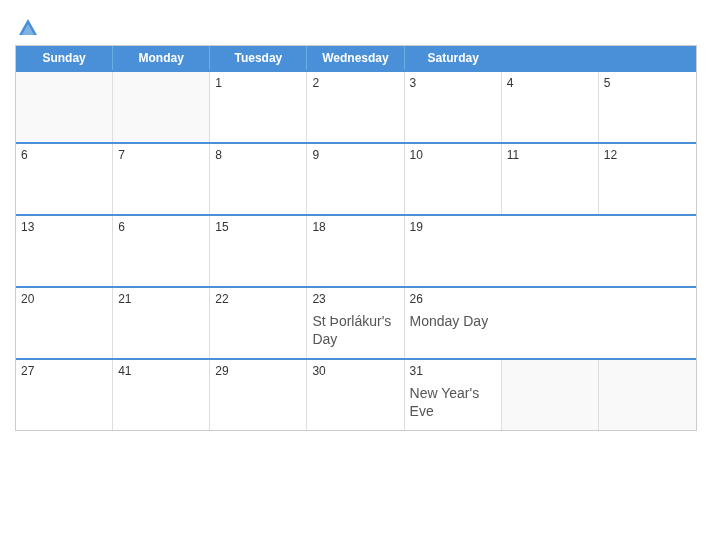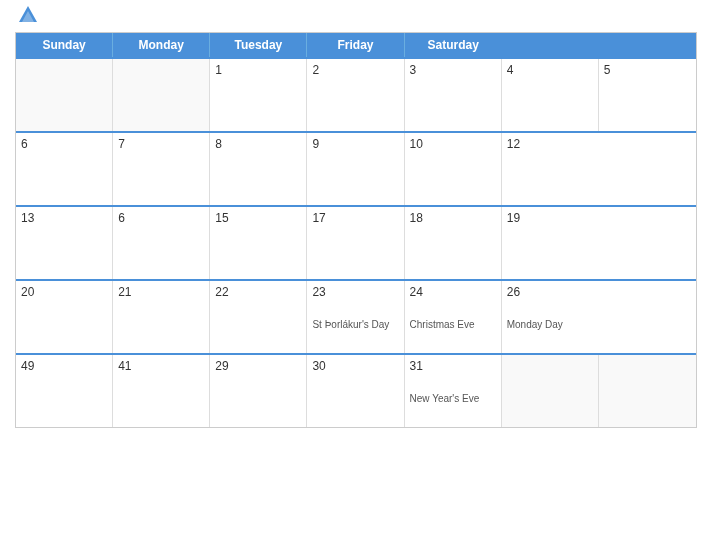--- a/index.html
+++ b/index.html
@@ -6,21 +6,21 @@
     body {
       width: 712px;
       height: 550px;
       background: #fff;
       font-family: Arial, sans-serif;
       overflow: hidden;
     }
     .page {
       width: 712px;
       height: 438px;
-      padding: 4px 15px 10px 15px;
+      padding: 17px 15px 10px 15px;
       display: flex;
       flex-direction: column;
     }
     .header {
       display: flex;
       align-items: center;
       justify-content: space-between;
       margin-bottom: 6px;
     }
     .logo {
@@ -105,23 +105,23 @@
     }
     .cal-cell.empty {
       background: #f9f9f9;
     }
     .day-num {
       font-size: 12px;
       color: #333;
       margin-bottom: 2px;
     }
     .holiday {
-      font-size: 10px;
+      font-size: 14px;
       color: #555;
-      margin-top: 17px;
+      margin-top: 4px;
       line-height: 1.3;
     }
   </style>
 </head>
 <body>
 
 <div class="page">
   <div class="header">
     <div class="logo">
       <span class="logo-text-general"></span>
@@ -132,21 +132,21 @@
       <span class="logo-text-blue"></span>
     </div>
     <div class="title"></div>
     <div class="country"></div>
   </div>
   <div class="calendar">
     <div class="cal-header-row">
     <div class="cal-header-cell">Sunday</div>
         <div class="cal-header-cell">Monday</div>
         <div class="cal-header-cell">Tuesday</div>
-        <div class="cal-header-cell">Friday</div>
+        <div class="cal-header-cell">Wednesday</div>
         <div class="cal-header-cell">Saturday</div>
       </div>
     <div class="cal-body">
     <div class="cal-week">
           <div class="cal-cell empty"></div>
           <div class="cal-cell empty"></div>
           <div class="cal-cell">
             <span class="day-num">1</span>
           </div>
           <div class="cal-cell">
@@ -172,35 +172,35 @@
           <div class="cal-cell">
             <span class="day-num">8</span>
           </div>
           <div class="cal-cell">
             <span class="day-num">9</span>
           </div>
           <div class="cal-cell">
             <span class="day-num">10</span>
           </div>
           <div class="cal-cell">
+            <span class="day-num">11</span>
+          </div>
+          <div class="cal-cell">
             <span class="day-num">12</span>
           </div>
         </div>
         <div class="cal-week">
           <div class="cal-cell">
             <span class="day-num">13</span>
           </div>
           <div class="cal-cell">
             <span class="day-num">6</span>
           </div>
           <div class="cal-cell">
             <span class="day-num">15</span>
-          </div>
-          <div class="cal-cell">
-            <span class="day-num">17</span>
           </div>
           <div class="cal-cell">
             <span class="day-num">18</span>
           </div>
           <div class="cal-cell">
             <span class="day-num">19</span>
           </div>
         </div>
         <div class="cal-week">
           <div class="cal-cell">
@@ -210,31 +210,27 @@
             <span class="day-num">21</span>
           </div>
           <div class="cal-cell">
             <span class="day-num">22</span>
           </div>
           <div class="cal-cell">
             <span class="day-num">23</span>
             <span class="holiday">St Þorlákur's Day</span>
           </div>
           <div class="cal-cell">
-            <span class="day-num">24</span>
-            <span class="holiday">Christmas Eve</span>
-          </div>
-          <div class="cal-cell">
             <span class="day-num">26</span>
             <span class="holiday">Monday Day</span>
           </div>
         </div>
         <div class="cal-week">
           <div class="cal-cell">
-            <span class="day-num">49</span>
+            <span class="day-num">27</span>
           </div>
           <div class="cal-cell">
             <span class="day-num">41</span>
           </div>
           <div class="cal-cell">
             <span class="day-num">29</span>
           </div>
           <div class="cal-cell">
             <span class="day-num">30</span>
           </div>

